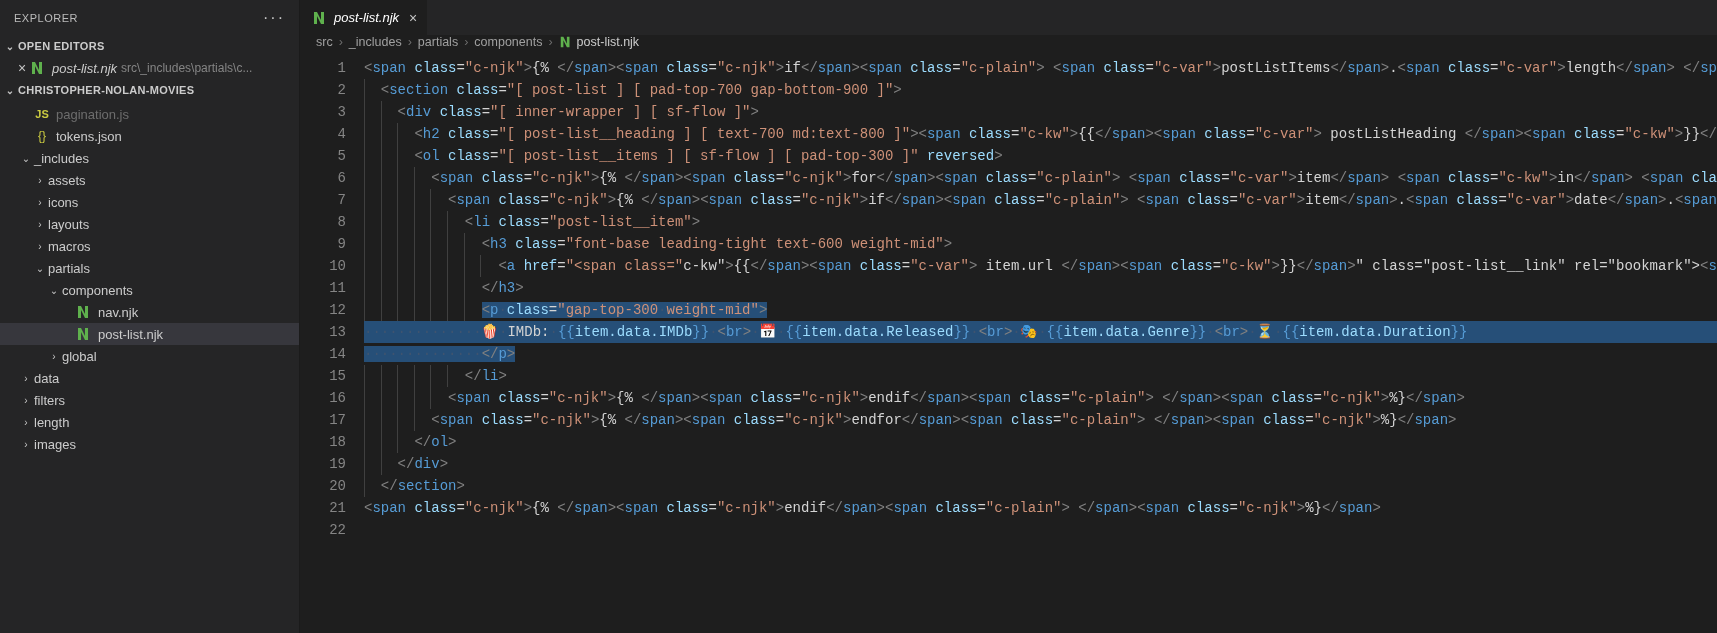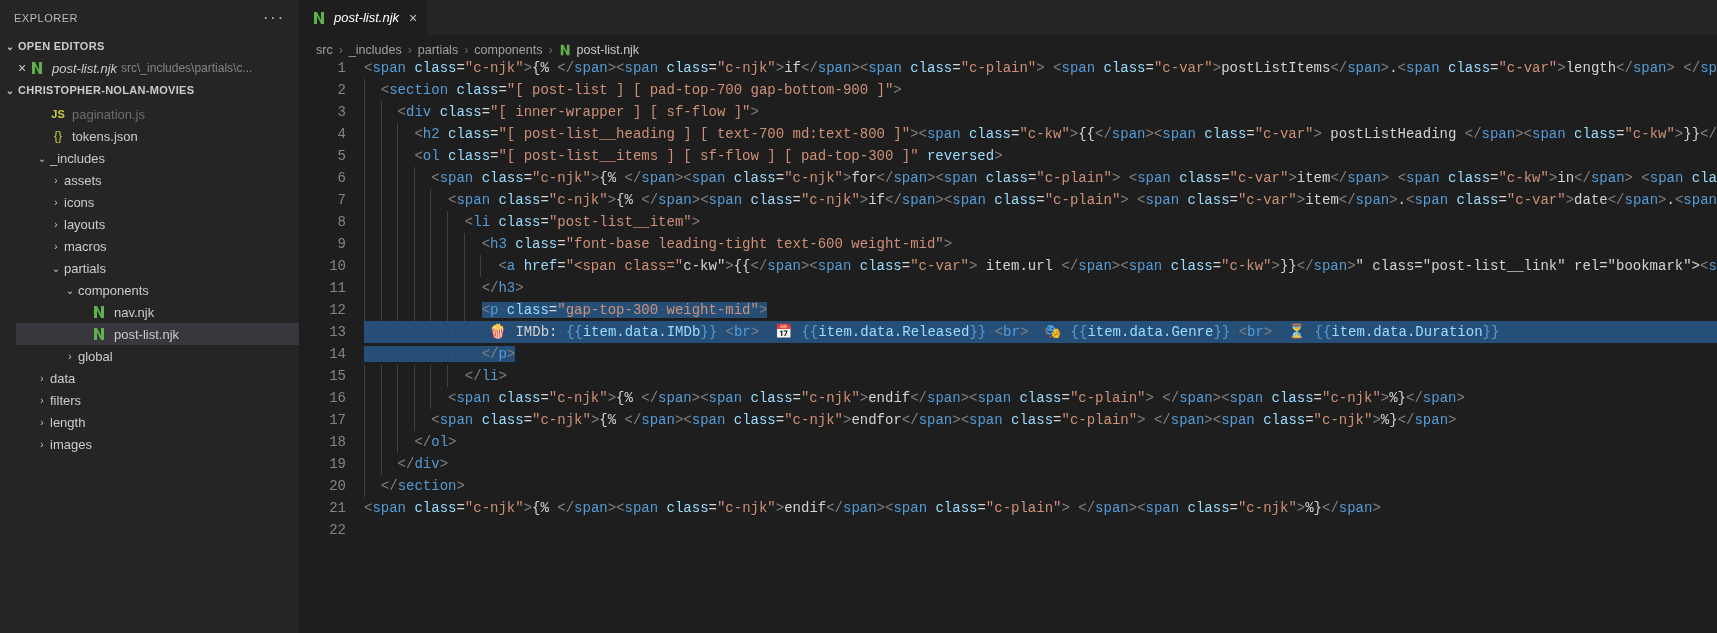--- a/index.html
+++ b/index.html
@@ -44,41 +44,41 @@
     display:flex; align-items:center;
     height:22px; padding-left:14px;
     color:#cccccc; cursor:pointer;
   }
   .editor-entry .close-x { width:16px; color:#c5c5c5; font-size:14px; text-align:center;}
   .njk-ico { width:16px; height:16px; margin-right:6px; flex-shrink:0;}
   .editor-entry .fpath { color:#858585; margin-left:4px; font-size:12px; overflow:hidden; text-overflow:ellipsis; white-space:nowrap;}
   .tree { flex:1; overflow:hidden; padding-top:2px;}
   .tree-row {
     display:flex; align-items:center; height:22px;
-    color:#cccccc; cursor:pointer; white-space:nowrap;margin-left:16px;
+    color:#cccccc; cursor:pointer; white-space:nowrap;
   }
   .tree-row.active{background:#37373d;}
   .tree-row .chev{width:16px; text-align:center; font-size:10px; color:#c5c5c5;}
   .tree-row .spacer{flex-shrink:0;}
   .file-ico{width:16px;height:16px;margin-right:6px;flex-shrink:0;display:flex;align-items:center;justify-content:center;}
   .js-ico{color:#cbcb41;font-size:11px;font-weight:700;}
   .json-ico{color:#cbcb41;font-size:12px;}
 
   
   .main { flex:1; display:flex; flex-direction:column; background:#1e1e1e; overflow:hidden;}
   .tabbar { height:35px; background:#252526; display:flex; align-items:stretch;}
   .tab {
     background:#1e1e1e; color:#ffffff;
     display:flex; align-items:center; padding:0 10px 0 12px;
     border-right:1px solid #252526; font-size:13px; font-style:italic;
     cursor:pointer; gap:6px;
   }
   .tab .close-x{color:#c5c5c5; font-size:14px; font-style:normal; margin-left:4px;}
   .crumbs{
-    height:22px; display:flex; align-items:flex-end; padding-left:16px;
+    height:22px; display:flex; align-items:flex-start; padding-left:16px;
     font-size:12.5px; color:#a0a0a0; gap:4px;
   }
   .crumbs .sep{color:#6e6e6e; padding:0 2px;}
   .crumb-file{color:#cccccc; display:flex; align-items:center; gap:4px;}
 
   .editor{
     flex:1; display:flex; overflow:hidden;
     font-family: Consolas, "Courier New", monospace;
     font-size:14px; line-height:22px;
   }
@@ -90,21 +90,21 @@
   .codeline{height:22px; position:relative;}
   .indent-guide{position:absolute; top:0; bottom:0; border-left:1px solid #404040;}
   .sel-bg{background:#264f78;}
   .ws-dot{color:#3e5470;} 
   .c-kw{color:#569cd6;}  
   .c-tag{color:#569cd6;}
   .c-brkt{color:#808080;}
   .c-attr{color:#9cdcfe;}
   .c-str{color:#ce9178;}
   .c-var{color:#9cdcfe;}
-  .c-plain{color:#d4d4d4;margin-left:8px;}
+  .c-plain{color:#d4d4d4;}
   .c-op{color:#d4d4d4;}
 
   
   svg.njk{width:16px;height:16px;}
   svg.njk path{fill:#5fb14d;}
 </style>
 </head>
 <body>
 
 <div class="sidebar">

